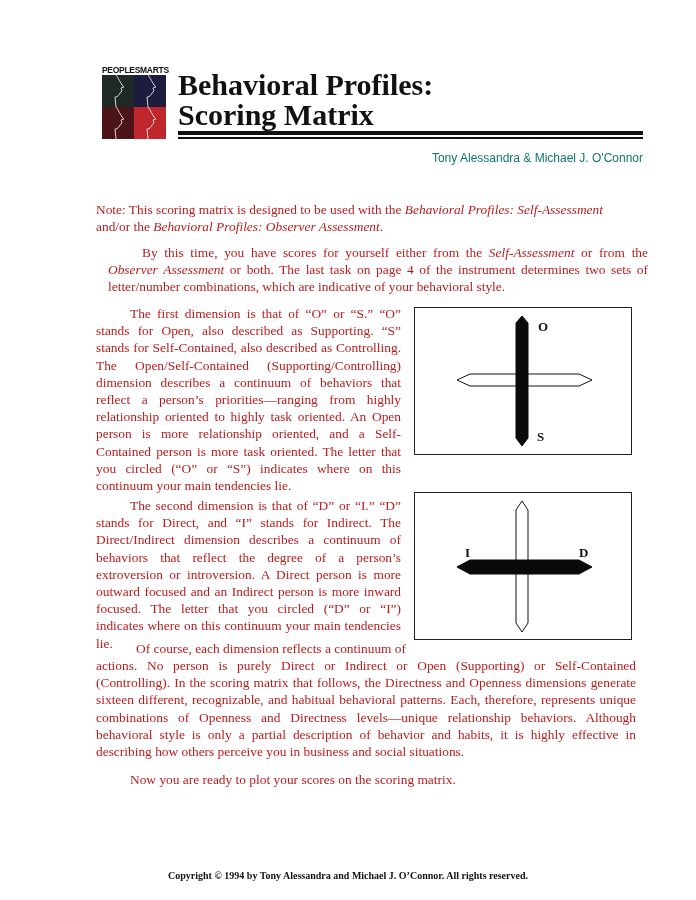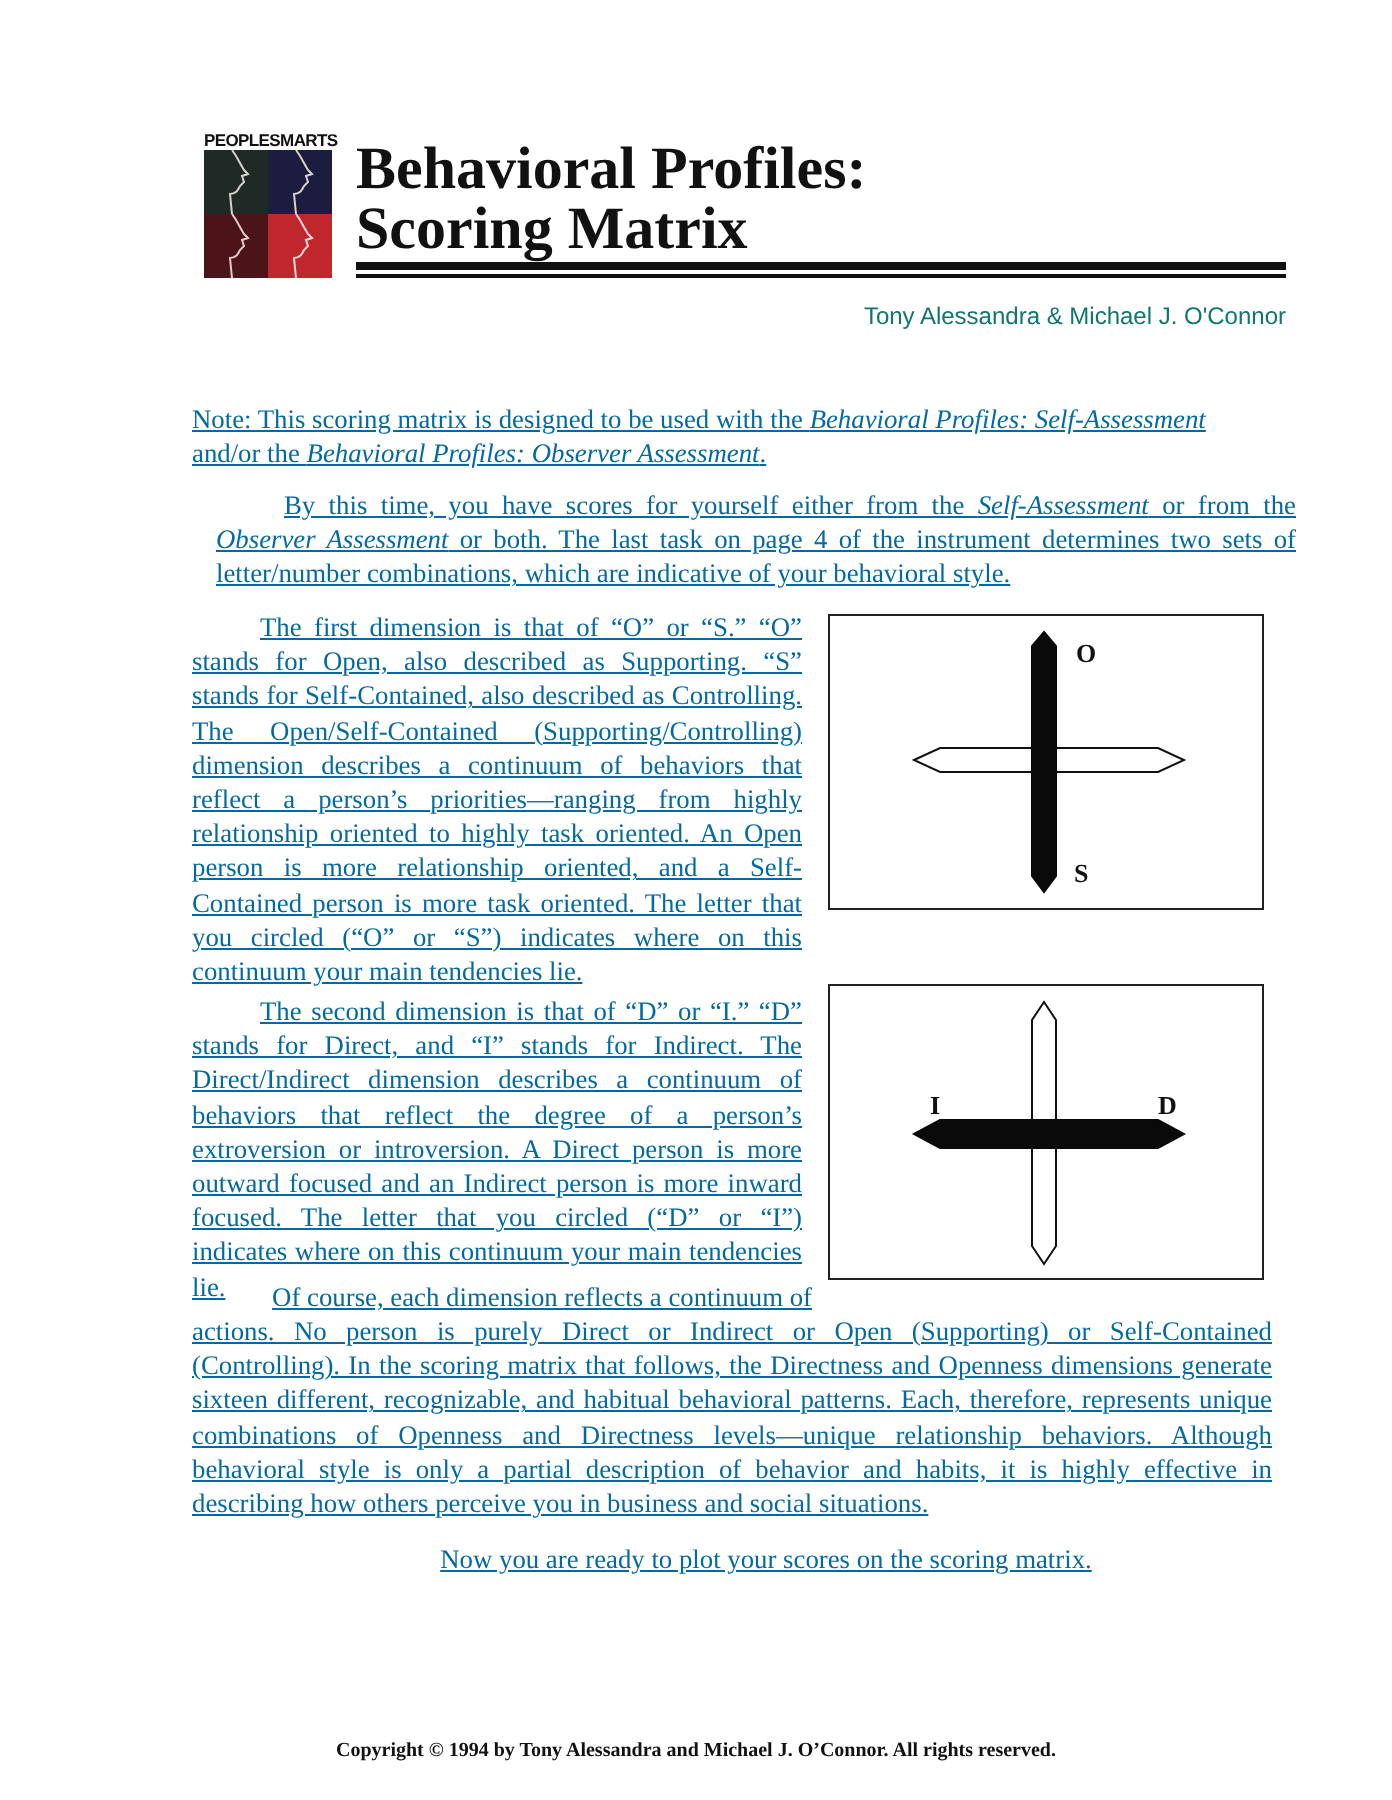--- a/index.html
+++ b/index.html
@@ -19,31 +19,31 @@
   .logo-grid svg { position: absolute; left: 0; top: 0; }
 
   .title { position: absolute; left: 178px; top: 70px; font-family: "Liberation Serif", serif;
            font-weight: bold; font-size: 30px; line-height: 30px; color: #111; }
   .rule-thick { position: absolute; left: 178px; top: 131px; width: 465px; height: 4px; background: #111; }
   .rule-thin  { position: absolute; left: 178px; top: 137px; width: 465px; height: 1.5px; background: #111; }
 
   .authors { position: absolute; right: 53px; top: 151px; font-family: Liberation Sans, sans-serif;
              font-size: 12px; color: #0f766e; margin-left: 27px; }
 
-  .para { position: absolute; font-size: 13.4px; line-height: 17.2px; text-align: justify; color: #0369a1; text-decoration: underline; }
+  .para { position: absolute; font-size: 13.4px; line-height: 17.2px; text-align: justify; color: #b91c1c; }
   .para em { font-style: italic; }
   .indent { text-indent: 34px; }
 
   .p-note { left: 96px; top: 201px; width: 540px; text-align: left; }
   .p-intro { left: 96px; top: 244px; width: 540px; margin-left: 12px; }
   .p-first { left: 96px; top: 305px; width: 305px; }
   .p-second { left: 96px; top: 497px; width: 305px; }
   .p-course-a { left: 96px; top: 640px; width: 310px; text-align: right; }
   .p-course-b { left: 96px; top: 657px; width: 540px; }
-  .p-now { left: 96px; top: 771px; width: 540px; text-align: center; }
+  .p-now { left: 96px; top: 771px; width: 540px; text-align: left; }
 
   .diagram { position: absolute; width: 216px; height: 146px; border: 1.5px solid #222; background: #fff; }
   .diag-1 { left: 414px; top: 307px; }
   .diag-2 { left: 414px; top: 492px; }
   .diagram svg { position: absolute; left: 0; top: 0; }
   .dlabel { position: absolute; font-family: "Liberation Serif", serif; font-weight: bold; font-size: 13px; color: #111; }
 
   .copyright { position: absolute; left: 0; width: 696px; top: 870px; text-align: center;
                font-family: "Liberation Serif", serif; font-size: 10px; font-weight: bold; color: #111; }
 </style>

